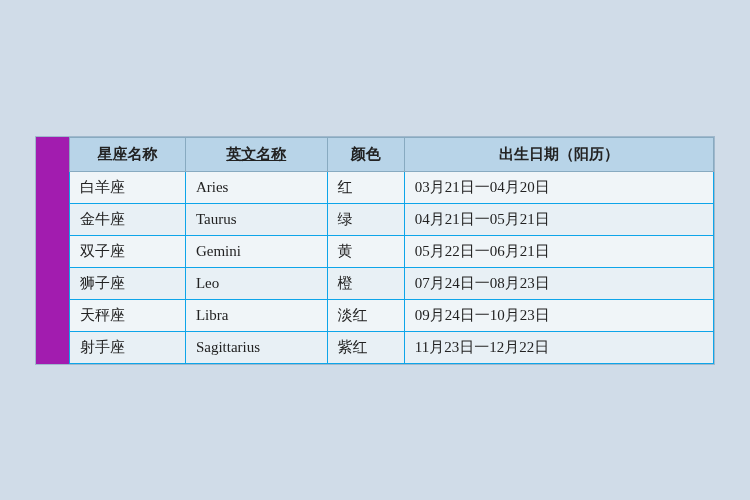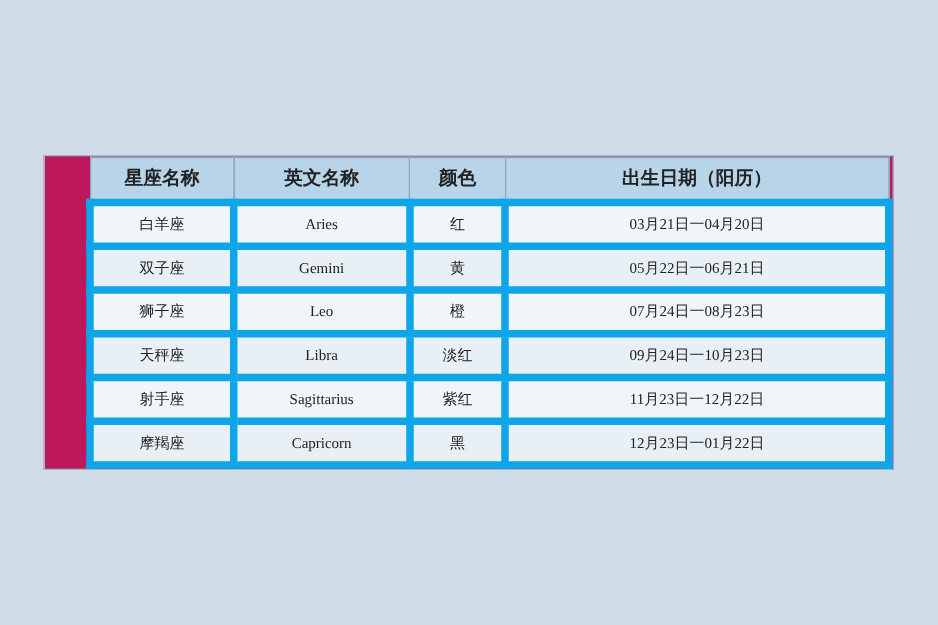--- a/index.html
+++ b/index.html
@@ -12,21 +12,21 @@
       width: 750px;
       height: 500px;
       background-color: #d0dce8;
       display: flex;
       align-items: center;
       justify-content: center;
       font-family: "SimSun", "宋体", serif;
     }
 
     .table-container {
-      background-color: #be185d;
+      background-color: #a21caf;
       border: 1px solid #a0b8cc;
       width: 680px;
       padding-left: 33px;
     }
 
     table {
       width: 100%;
       border-collapse: collapse;
     }
 
@@ -34,34 +34,34 @@
       background-color: #b8d4e8;
       border: 1px solid #88aac0;
       padding: 7px 10px;
       text-align: center;
       font-size: 15px;
       font-weight: bold;
       color: #222;
     }
 
     tbody tr td {
-      border: 6px solid #0ea5e9;
+      border: 1px solid #0ea5e9;
       padding: 6px 10px;
-      text-align: center;
-      font-size: 12px;
+      text-align: left;
+      font-size: 15px;
       color: #222;
       background-color: #f0f5f8;
     }
 
     tbody tr:nth-child(even) td {
       background-color: #e8f0f5;
     }
 
     .col-chinese { width: 18%; }
-    .col-english { width: 22%; }
+    .col-english { width: 22%; text-decoration: underline; }
     .col-color   { width: 12%; }
     .col-date    { width: 48%; margin-left: 45px; }
   </style>
 </head>
 <body>
 
 <div class="table-container">
   <table>
     <thead>
       <tr>
@@ -70,20 +70,26 @@
         <th class="col-color">颜色</th>
         <th class="col-date">出生日期（阳历）</th>
       </tr>
     </thead>
     <tbody id="table-body">
     <tr>
           <td>白羊座</td>
           <td>Aries</td>
           <td>红</td>
           <td>03月21日一04月20日</td>
+        </tr>
+        <tr>
+          <td>金牛座</td>
+          <td>Taurus</td>
+          <td>绿</td>
+          <td>04月21日一05月21日</td>
         </tr>
         <tr>
           <td>双子座</td>
           <td>Gemini</td>
           <td>黄</td>
           <td>05月22日一06月21日</td>
         </tr>
         <tr>
           <td>狮子座</td>
           <td>Leo</td>
@@ -95,21 +101,15 @@
           <td>Libra</td>
           <td>淡红</td>
           <td>09月24日一10月23日</td>
         </tr>
         <tr>
           <td>射手座</td>
           <td>Sagittarius</td>
           <td>紫红</td>
           <td>11月23日一12月22日</td>
         </tr>
-        <tr>
-          <td>摩羯座</td>
-          <td>Capricorn</td>
-          <td>黑</td>
-          <td>12月23日一01月22日</td>
-        </tr>
       </tbody>
   </table>
 </div>
 
 </body></html>

